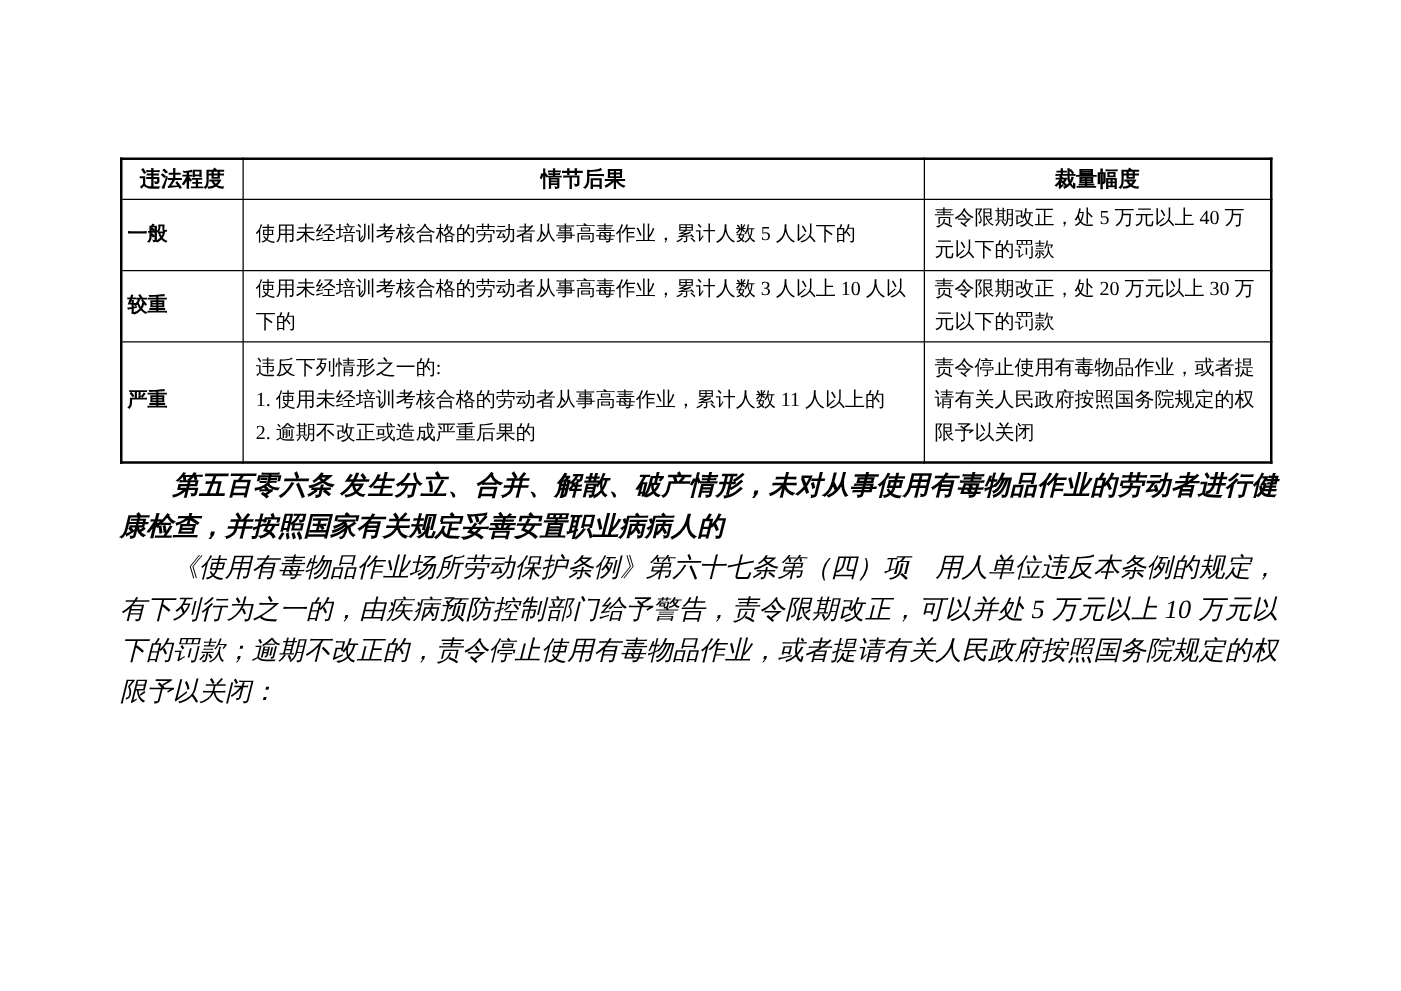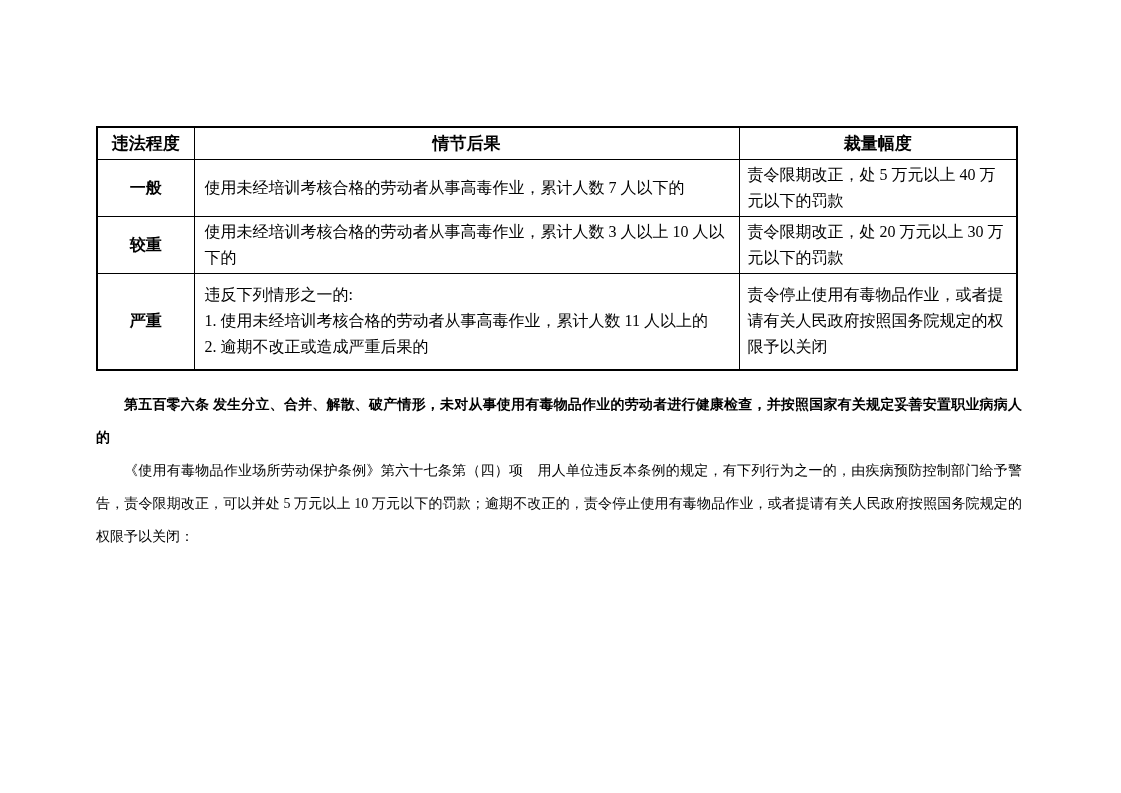--- a/index.html
+++ b/index.html
@@ -35,40 +35,40 @@
     font-size: 17px;
     text-align: center;
     height: 32px;
     padding: 2px 4px;
   }
   .doc-table td {
     font-size: 16px;
     line-height: 26px;
   }
   td.level {
-    text-align: center;
     font-weight: bold;
     padding: 2px 4px;
   }
   td.cons { padding-left: 10px; padding-right: 10px; }
   td.disc { padding-left: 8px;  padding-right: 8px; white-space: pre-line; }
   .multiline { white-space: pre-line; }
   tr.r1 { height: 52px; }
   tr.r2 { height: 51px; }
   tr.r3 { height: 97px; }
 
   
   .body-text {
     position: absolute;
     left: 96px;
-    top: 388px;
+    top: 372px;
     width: 926px;
-    font-size: 14px;
+    font-size: 21px;
     line-height: 33px;
     text-align: justify;
+    font-style: italic;
   }
   .body-text p { margin: 0; text-indent: 2em; }
   .body-text p.heading { font-weight: bold; }
 
   
   .footer {
     position: absolute;
     top: 711px;
     left: 0;
     width: 100%;
@@ -91,21 +91,21 @@
     <thead>
       <tr>
         <th>违法程度</th>
         <th>情节后果</th>
         <th>裁量幅度</th>
       </tr>
     </thead>
     <tbody>
       <tr class="r1">
         <td class="level">一般</td>
-        <td class="cons">使用未经培训考核合格的劳动者从事高毒作业，累计人数 7 人以下的</td>
+        <td class="cons">使用未经培训考核合格的劳动者从事高毒作业，累计人数 5 人以下的</td>
         <td class="disc">责令限期改正，处 5 万元以上 40 万元以下的罚款</td>
       </tr>
       <tr class="r2">
         <td class="level">较重</td>
         <td class="cons">使用未经培训考核合格的劳动者从事高毒作业，累计人数 3 人以上 10 人以下的</td>
         <td class="disc">责令限期改正，处 20 万元以上 30 万元以下的罚款</td>
       </tr>
       <tr class="r3">
         <td class="level">严重</td>
         <td class="cons multiline">违反下列情形之一的:

